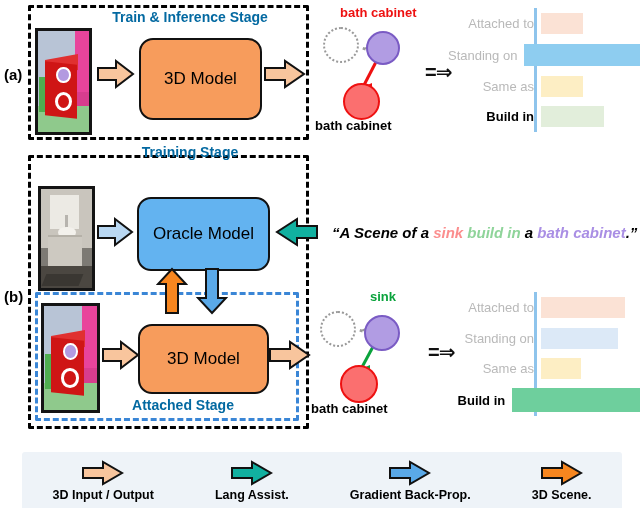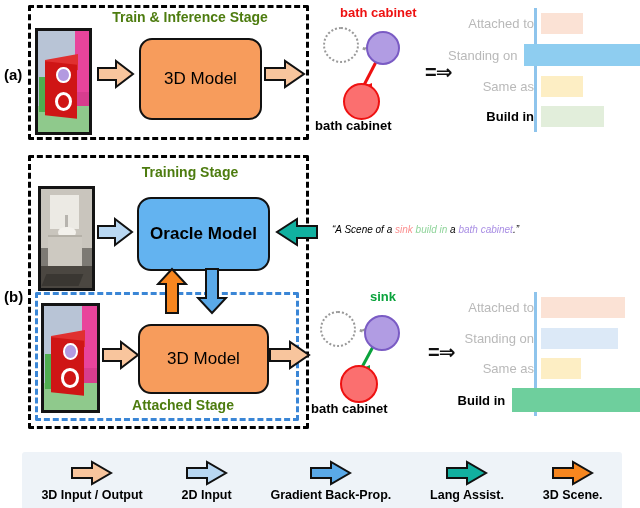--- a/index.html
+++ b/index.html
@@ -9,21 +9,21 @@
   .abs{position:absolute;}
 
   
   .panel-letter{font-size:15px;font-weight:bold;color:#000;}
 
   
   .frame-a{border:3px dashed #000;border-radius:2px;}
   .frame-b{border:3px dashed #000;border-radius:2px;}
   .frame-inner{border:3px dashed #3a86d6;border-radius:2px;}
 
-  .stage-title{font-size:14px;font-weight:bold;color:#4d7c0f;text-align:center;white-space:nowrap;}
+  .stage-title{font-size:14px;font-weight:bold;color:#0369a1;text-align:center;white-space:nowrap;}
 
   
   .thumb{border:3px solid #141414;overflow:hidden;background:#888;}
   .thumb-inner{width:100%;height:100%;position:relative;}
 
   
   .pc-bg{position:absolute;inset:0;background:#b8c4d6;}
   .pc-pink{position:absolute;right:0;top:0;width:28%;height:72%;background:#e8449b;}
   .pc-pink2{position:absolute;right:0;top:60%;width:30%;height:25%;background:#d83d8e;}
   .pc-green{position:absolute;left:0;bottom:0;width:100%;height:26%;background:#8fc98c;}
@@ -46,21 +46,21 @@
   .ph-sink{position:absolute;left:34%;top:38%;width:34%;height:12%;border-radius:50%;
           background:#f3f1ec;}
   .ph-floor{position:absolute;left:0;bottom:0;width:100%;height:22%;background:#4b4741;}
   .ph-mat{position:absolute;left:6%;bottom:2%;width:72%;height:12%;background:#3a3732;
           transform:skewX(-22deg);}
   .ph-tap{position:absolute;left:48%;top:26%;width:4%;height:14%;background:#b7b4ae;}
 
   
   .modelbox{border:2px solid #111;border-radius:14px;display:flex;align-items:center;
             justify-content:center;font-size:17px;color:#000;}
-  .model-orange{background:#f79c5c;border-radius:13px;}
+  .model-orange{background:#f79c5c;}
   .model-blue{background:#63b3f0;}
 
   
   .node{border-radius:50%;position:absolute;}
   .node-purple{background:#b19ce3;border:2px solid #7a5bc4;}
   .node-red{background:#fb6f6f;border:2px solid #ee1111;}
   .node-ghost{border:2px dotted #9a9a9a;background:#fff;border-radius:50%;position:absolute;}
   .node-label{position:absolute;font-size:13px;font-weight:bold;white-space:nowrap;}
   .lbl-red{color:#ee1111;}
   .lbl-green{color:#0aa33c;}
@@ -69,21 +69,21 @@
   
   .chart{position:absolute;}
   .chart-axis{position:absolute;width:3px;background:#8ec4ec;}
   .chart-row{position:absolute;display:flex;align-items:center;}
   .chart-lbl{font-size:13px;text-align:right;white-space:nowrap;padding-right:7px;}
   .lbl-mute{color:#b9b9b9;}
   .lbl-bold{color:#000;font-weight:bold;}
   .bar{height:100%;}
 
   
-  .caption{font-size:10px;font-weight:normal;font-style:italic;white-space:nowrap;color:#000;}
+  .caption{font-size:15px;font-weight:bold;font-style:italic;white-space:nowrap;color:#000;}
   .c-sink{color:#fb8e8e;}
   .c-build{color:#8fd49a;}
   .c-cab{color:#a98ee4;}
 
   
   .legend{background:#eef3f8;border-radius:3px;display:flex;align-items:center;
           justify-content:space-around;}
   .legend-item{display:flex;flex-direction:column;align-items:center;}
   .legend-label{font-size:12.5px;font-weight:bold;color:#000;margin-top:2px;white-space:nowrap;}
 
@@ -159,42 +159,42 @@
     <div class="bar" style="width:33%;background:#e2eedb;"></div>
   </div>
 </div>
 
 <div class="abs panel-letter" style="left:4px;top:288px;">(b)</div>
 
 <div class="abs frame-b" style="left:28px;top:155px;width:275px;height:268px;"></div>
 
 <div class="abs frame-inner" style="left:35px;top:292px;width:258px;height:123px;"></div>
 
-<div class="abs stage-title" style="left:90px;top:164px;width:200px;">Training Stage</div>
+<div class="abs stage-title" style="left:90px;top:144px;width:200px;">Training Stage</div>
 
 <div class="abs stage-title" style="left:118px;top:397px;width:130px;">Attached Stage</div>
 
 <div class="abs thumb" style="left:38px;top:186px;width:51px;height:99px;">
   <div class="thumb-inner">
     <div class="ph-bg"></div>
       <div class="ph-wall"></div>
       <div class="ph-mirror"></div>
     <div class="ph-tap"></div>
       <div class="ph-sink"></div>
       <div class="ph-cab"></div>
     <div class="ph-floor"></div>
       <div class="ph-mat"></div>
   </div>
 </div>
 
 <svg class="abs" style="left:96px;top:217px;" width="38" height="30" viewBox="0 0 38 30">
   <path d="M2,9 L19,9 L19,2 L36,15 L19,28 L19,21 L2,21 Z" fill="#b8d7f2" stroke="#111" stroke-width="2"></path>
 </svg>
 
-<div class="abs modelbox model-blue" style="left:137px;top:197px;width:129px;height:70px;font-weight:bold;">
+<div class="abs modelbox model-blue" style="left:137px;top:197px;width:129px;height:70px;">
   <span>Oracle Model</span>
 </div>
 
 <svg class="abs" style="left:271px;top:217px;" width="48" height="30" viewBox="0 0 48 30">
   <path d="M46,9 L26,9 L26,2 L6,15 L26,28 L26,21 L46,21 Z" fill="#11b0a0" stroke="#111" stroke-width="2"></path>
 </svg>
 
 <div class="abs caption" style="left:332px;top:224px;">
   <span>“</span><span>A Scene of a </span><span class="c-sink">sink</span><span class="c-build"> build in </span><span>a </span><span class="c-cab">bath cabinet</span><span>.</span><span>”</span>
 </div>
@@ -270,40 +270,34 @@
 
 <div class="abs legend" style="left:22px;top:452px;width:600px;height:58px;align-items:center;">
 
   <div class="legend-item">
     <svg width="44" height="26" viewBox="0 0 44 26">
       <path d="M2,8 L22,8 L22,2 L41,13 L22,24 L22,18 L2,18 Z" fill="#f8c59d" stroke="#111" stroke-width="2"></path>
     </svg>
     <div class="legend-label">3D Input / Output</div>
   </div>
 
+
   <div class="legend-item">
     <svg width="44" height="26" viewBox="0 0 44 26">
-      <path d="M2,8 L22,8 L22,2 L41,13 L22,24 L22,18 L2,18 Z" fill="#b8d7f2" stroke="#111" stroke-width="2"></path>
+      <path d="M2,8 L22,8 L22,2 L41,13 L22,24 L22,18 L2,18 Z" fill="#11b0a0" stroke="#111" stroke-width="2"></path>
     </svg>
-    <div class="legend-label">2D Input</div>
+    <div class="legend-label">Lang Assist.</div>
   </div>
 
   <div class="legend-item">
     <svg width="44" height="26" viewBox="0 0 44 26">
       <path d="M2,8 L22,8 L22,2 L41,13 L22,24 L22,18 L2,18 Z" fill="#5aa9e8" stroke="#111" stroke-width="2"></path>
     </svg>
     <div class="legend-label">Gradient Back-Prop.</div>
   </div>
 
   <div class="legend-item">
     <svg width="44" height="26" viewBox="0 0 44 26">
-      <path d="M2,8 L22,8 L22,2 L41,13 L22,24 L22,18 L2,18 Z" fill="#11b0a0" stroke="#111" stroke-width="2"></path>
-    </svg>
-    <div class="legend-label">Lang Assist.</div>
-  </div>
-
-  <div class="legend-item">
-    <svg width="44" height="26" viewBox="0 0 44 26">
       <path d="M2,8 L22,8 L22,2 L41,13 L22,24 L22,18 L2,18 Z" fill="#f7861f" stroke="#111" stroke-width="2"></path>
     </svg>
     <div class="legend-label">3D Scene.</div>
   </div>
 </div>
 
 </body></html>

